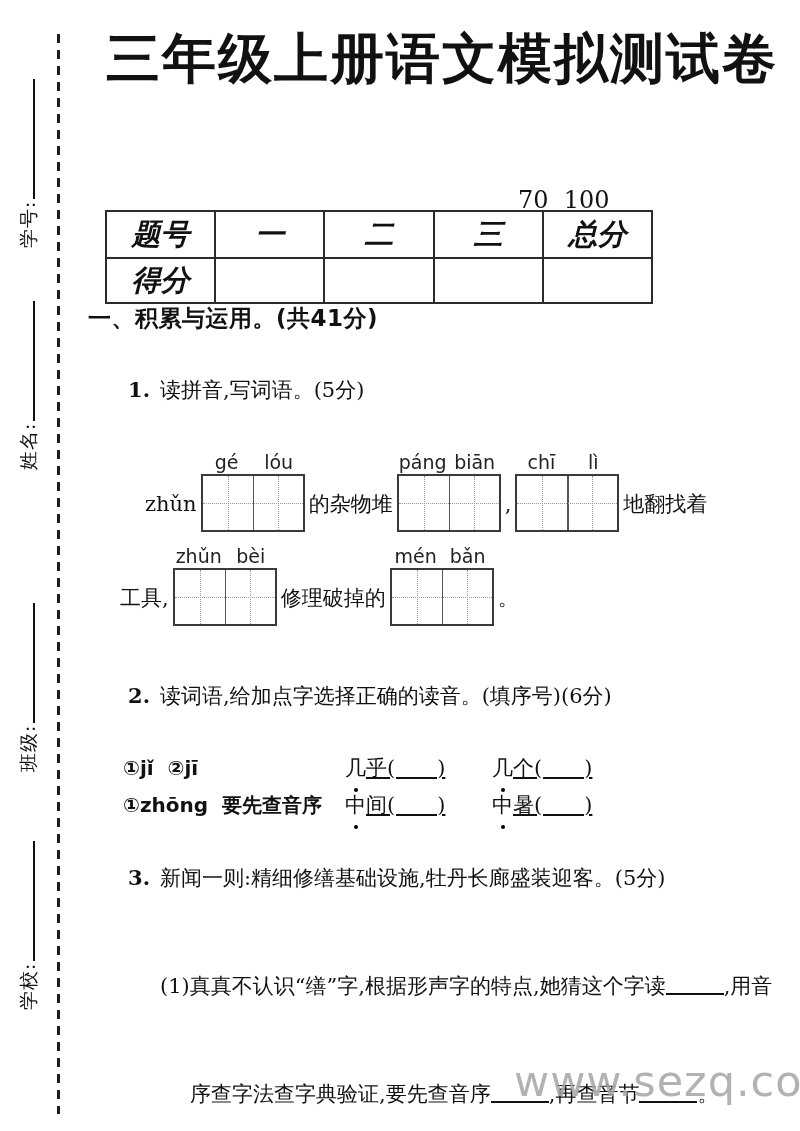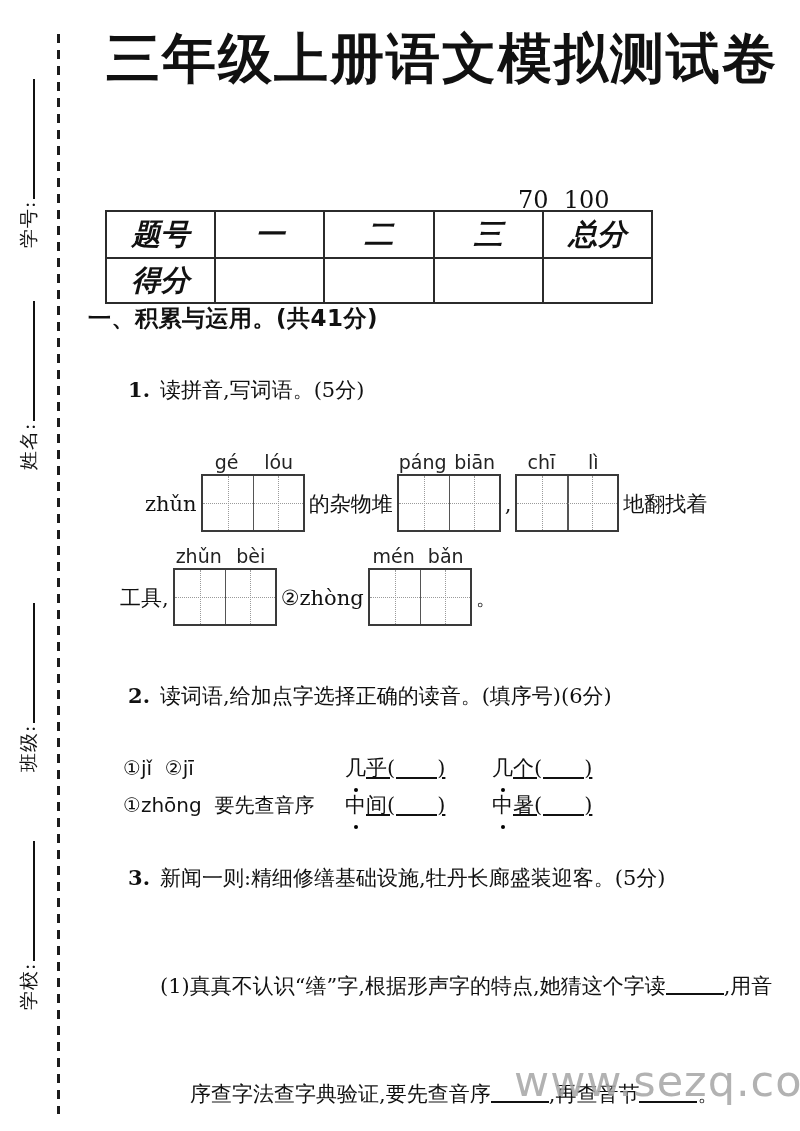--- a/index.html
+++ b/index.html
@@ -63,21 +63,21 @@
           font-size:19px;color:#222;align-items:center;}
   .pyline span{width:50%;text-align:center;line-height:22px;}
   .wbox{position:relative;width:100px;height:54px;border:2px solid #3a3a3a;background:#fff;}
   .wbox .vmid{position:absolute;left:50%;top:0;width:1.5px;height:100%;background:#555;}
   .wbox .hdot{position:absolute;left:0;top:50%;width:100%;border-top:1.5px dotted #9a9a9a;}
   .wbox .vdot1{position:absolute;left:25%;top:0;height:100%;border-left:1.5px dotted #9a9a9a;}
   .wbox .vdot2{position:absolute;left:75%;top:0;height:100%;border-left:1.5px dotted #9a9a9a;}
 
   
   .q2row{display:flex;line-height:37px;padding-left:35px;white-space:pre;}
-  .q2opts{width:222px;font-family:"DejaVu Sans","Liberation Sans",sans-serif;font-size:20px;}
+  .q2opts{width:222px;font-family:"DejaVu Sans","Liberation Sans",sans-serif;font-size:20px;font-weight:bold;}
   .q2word{width:147px;text-decoration:underline;}
 
   
   .dot-char{position:relative;display:inline-block;}
   .dot-char::after{
     content:"";position:absolute;left:50%;bottom:-5px;transform:translateX(-50%);
     width:4px;height:4px;border-radius:50%;background:#000;
   }
 
   
@@ -189,21 +189,21 @@
             <span>zhǔn</span>
             <span>bèi</span>
           </span>
         <span class="wbox">
             <i class="vmid"></i>
             <i class="hdot"></i>
             <i class="vdot1"></i>
             <i class="vdot2"></i>
           </span>
       </span>
-      <span class="q1txt">②zhòng</span>
+      <span class="q1txt">修理破掉的</span>
       <span class="pybox">
         <span class="pyline">
             <span>mén</span>
             <span>bǎn</span>
           </span>
         <span class="wbox">
             <i class="vmid"></i>
             <i class="hdot"></i>
             <i class="vdot1"></i>
             <i class="vdot2"></i>

